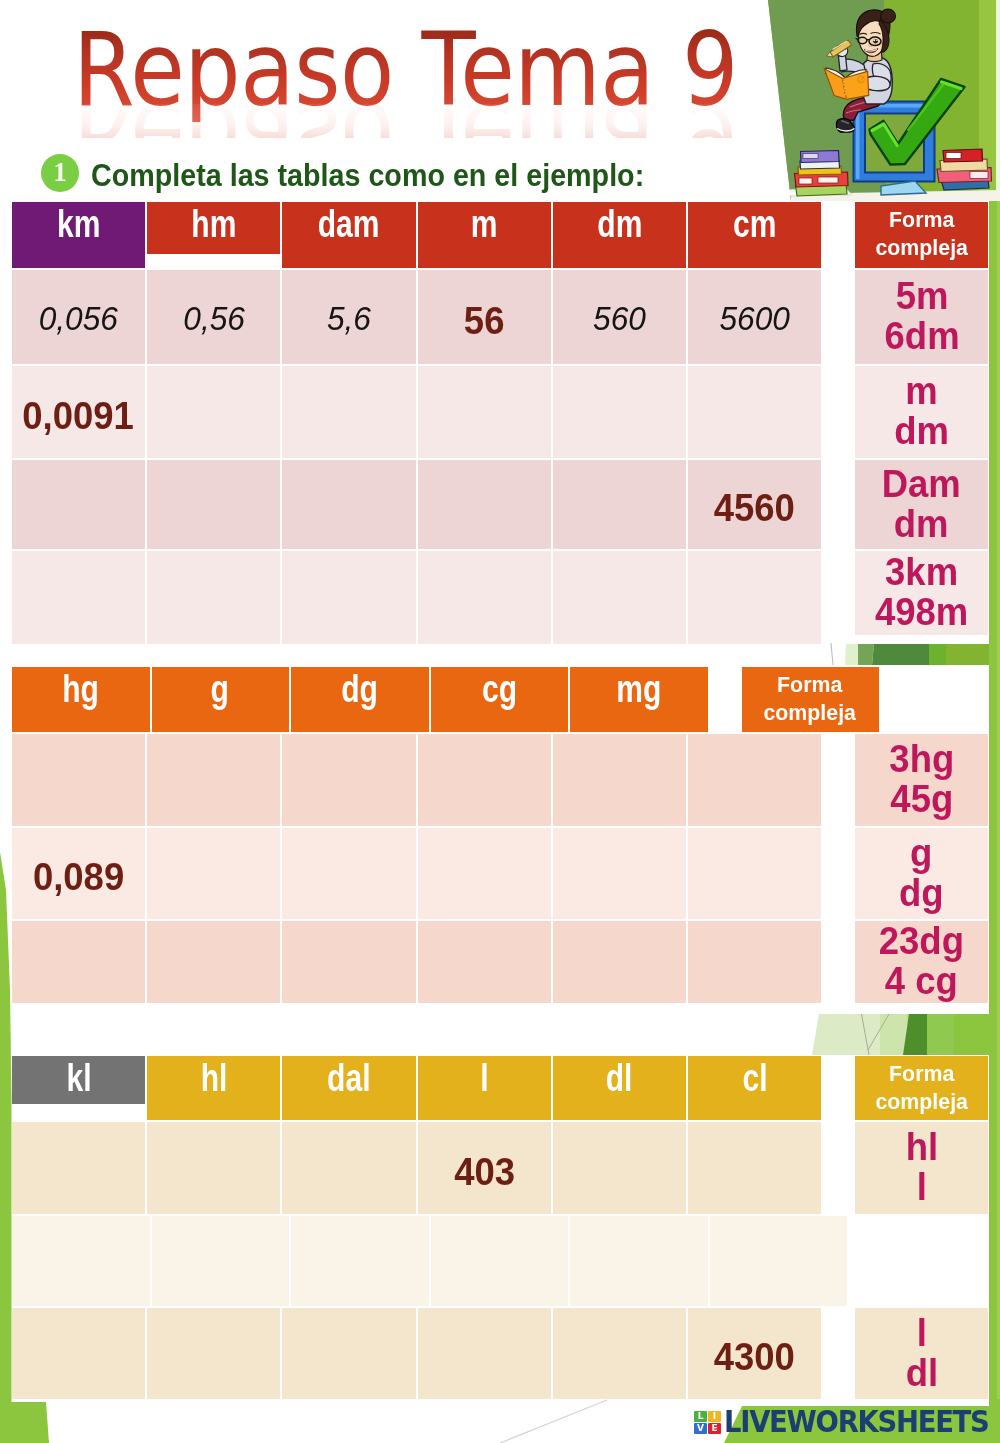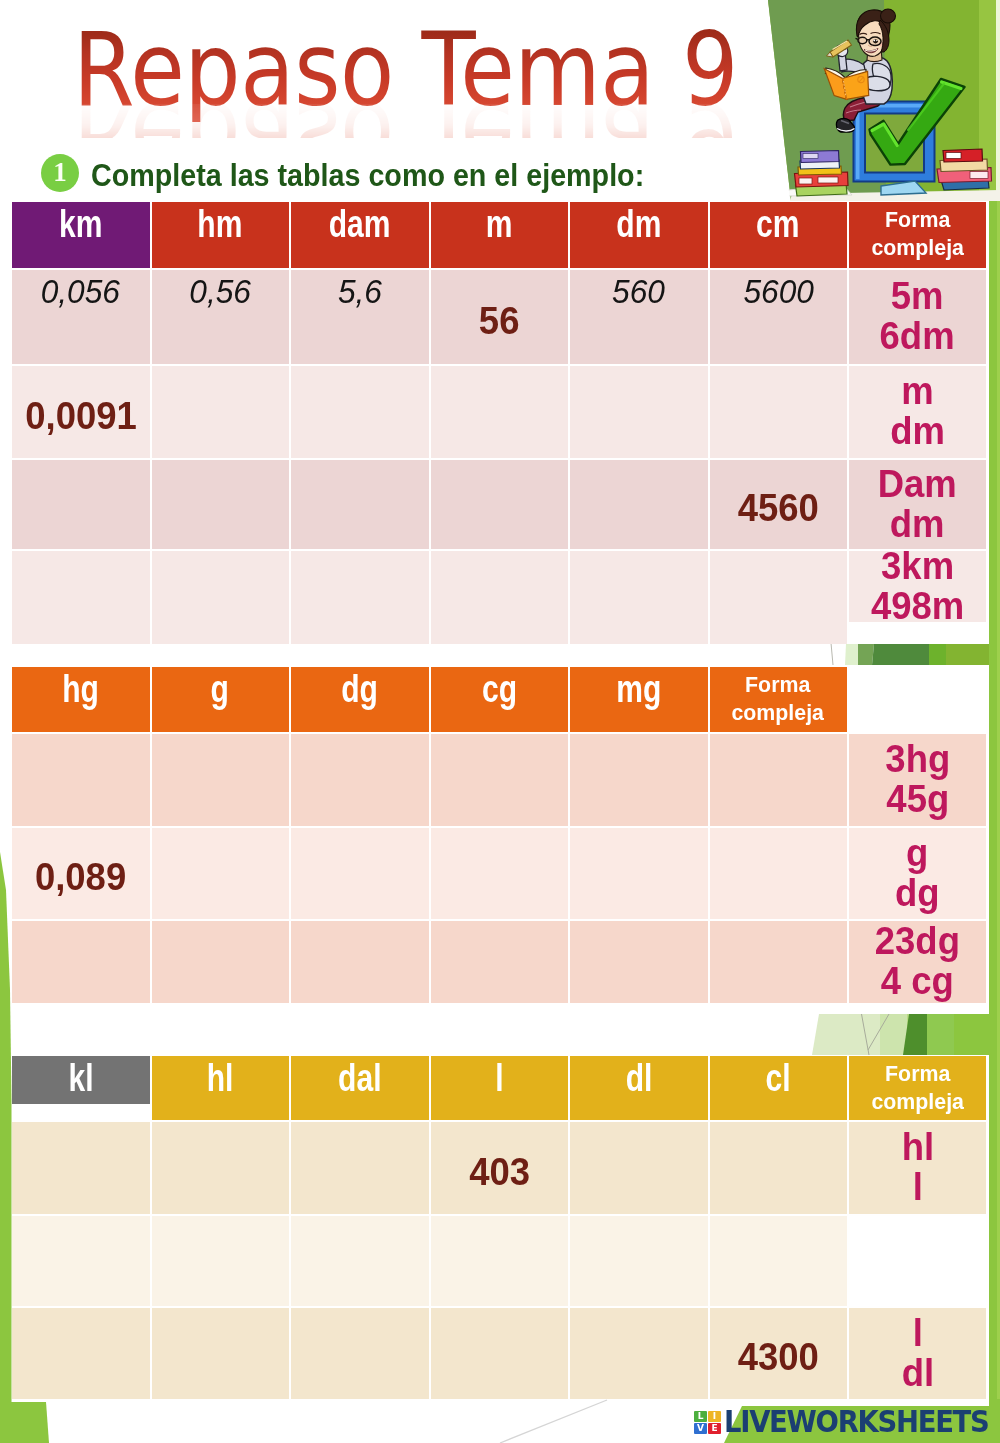--- a/index.html
+++ b/index.html
@@ -33,32 +33,32 @@
   #instr-text{color:#1f5718;margin-top:3px;font-size:31.6px;font-weight:700;letter-spacing:0;white-space:nowrap;
               transform:scaleX(0.908);transform-origin:0 50%;}
 
   
   .tbl{position:absolute;left:12px;width:976px;z-index:4;}
   .trow{display:flex;gap:2px;}
   .trow + .trow{margin-top:2px;}
   .cell{box-sizing:border-box;display:flex;align-items:center;justify-content:center;
         text-align:center;overflow:hidden;}
   .c0,.c1,.c2,.c3,.c4,.c5{width:137.5px;}
-  .c6{width:137px;}
+  .c6{width:137px;margin-left:32px;}
   .cell > span{display:block;transform:scaleX(0.78);}
   .ans > span,.fc > span{transform:scaleX(0.96);}
   .pre > span{transform:scaleX(0.96);}
   .hdr .cell{color:#fff;font-size:38.5px;font-weight:700;height:66px;
              font-family:"Liberation Sans",sans-serif;align-items:flex-start;padding-top:3px;line-height:1;}
   .hdr .c6{font-size:22px;line-height:1.27;font-weight:700;padding-top:4px;}
   .hdr .c6 > span{transform:scaleX(0.97);}
   .ans{color:#6e1f14;font-weight:700;font-size:38px;line-height:1.05;font-family:"Liberation Sans",sans-serif;
        align-items:center;padding-top:9px;}
   .pre{color:#151515;font-style:italic;font-size:33px;font-family:"Liberation Sans",sans-serif;font-weight:400;
-       align-items:flex-start;padding-top:3px;}
+       align-items:center;padding-top:3px;}
   .fc{font-size:38px;font-weight:700;line-height:1.05;color:#be185d;font-family:"Liberation Sans",sans-serif;}
 
   
   #lw{position:absolute;left:694px;top:1411px;z-index:6;display:flex;align-items:flex-start;}
   #lw-tiles{display:grid;grid-template-columns:13px 13px;grid-template-rows:11px 11px;gap:1px;margin-right:3px;margin-top:0px;}
   .lwt{display:flex;align-items:center;justify-content:center;color:#fff;font-size:9px;
        font-weight:700;font-family:"DejaVu Sans",sans-serif;line-height:1;border-radius:1px;}
   #lw-word{color:#1b3f72;font-size:30px;font-weight:700;letter-spacing:-1.4px;
            font-family:"DejaVu Sans",sans-serif;line-height:0.74;
            transform:scaleX(0.915);transform-origin:0 0;}
@@ -246,21 +246,21 @@
     <div id="instr-num">1</div>
     <div id="instr-text">Completa las tablas como en el ejemplo:</div>
   </div>
 
   <div id="tables-host">
       <div class="tbl" style="top: 202px;">
         <div class="trow hdr">
           <div class="cell c0" style="background: #701a75; height: 66px;">
             <span>km</span>
           </div>
-          <div class="cell c1" style="background: rgb(200, 50, 28); height: 66px;">
+          <div class="cell c1" style="background: rgb(200, 50, 28); height: 52px;">
             <span>hm</span>
           </div>
           <div class="cell c2" style="background: rgb(200, 50, 28); height: 66px;">
             <span>dam</span>
           </div>
           <div class="cell c3" style="background: rgb(200, 50, 28); height: 66px;">
             <span>m</span>
           </div>
           <div class="cell c4" style="background: rgb(200, 50, 28); height: 66px;">
             <span>dm</span>
@@ -321,21 +321,21 @@
             <span>Dam<br>dm</span>
           </div>
         </div>
         <div class="trow">
           <div class="cell c0" style="background: rgb(246, 232, 230); height: 93px;"></div>
           <div class="cell c1" style="background: rgb(246, 232, 230); height: 93px;"></div>
           <div class="cell c2" style="background: rgb(246, 232, 230); height: 93px;"></div>
           <div class="cell c3" style="background: rgb(246, 232, 230); height: 93px;"></div>
           <div class="cell c4" style="background: rgb(246, 232, 230); height: 93px;"></div>
           <div class="cell c5" style="background: rgb(246, 232, 230); height: 93px;"></div>
-          <div class="cell c6 fc" style="background: rgb(246, 232, 230); height: 71px;">
+          <div class="cell c6 fc" style="background: rgb(246, 232, 230); height: 84px;">
             <span>3km<br>498m</span>
           </div>
         </div>
       </div>
       <div class="tbl" style="top: 667px;">
         <div class="trow hdr">
           <div class="cell c0" style="background: rgb(234, 103, 18); height: 65px;">
             <span>hg</span>
           </div>
           <div class="cell c2" style="background: rgb(234, 103, 18); height: 65px;">

